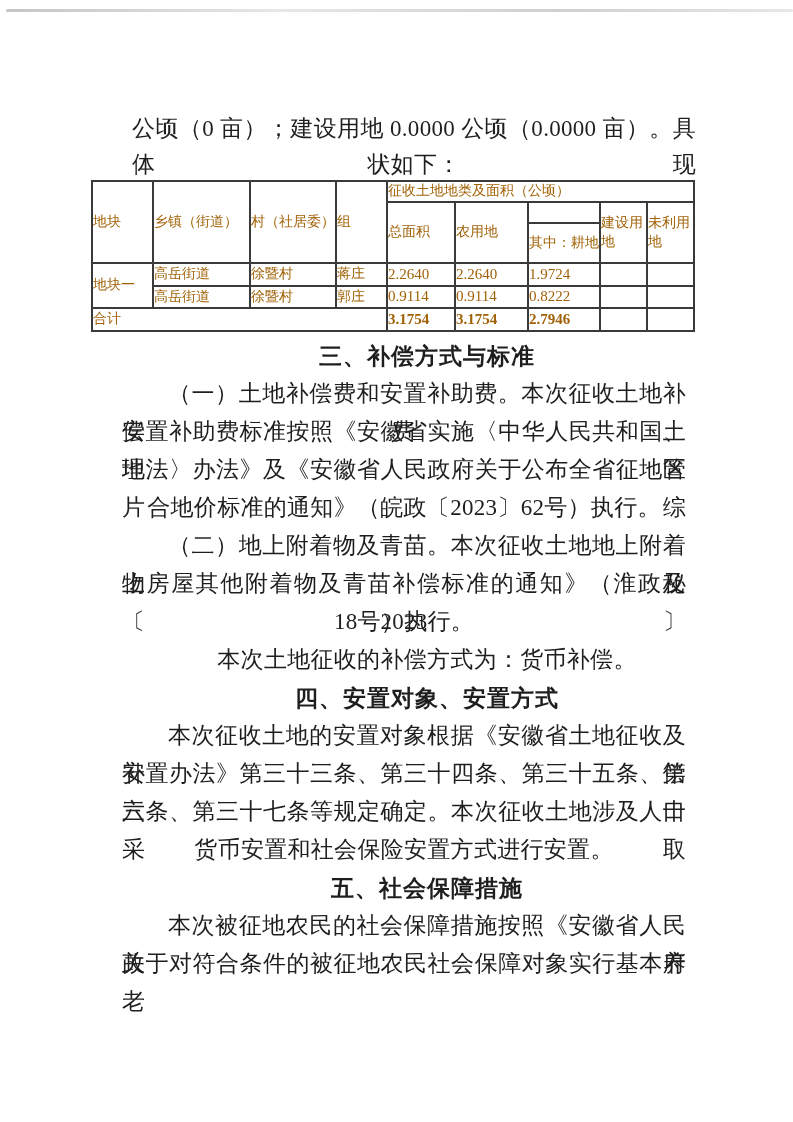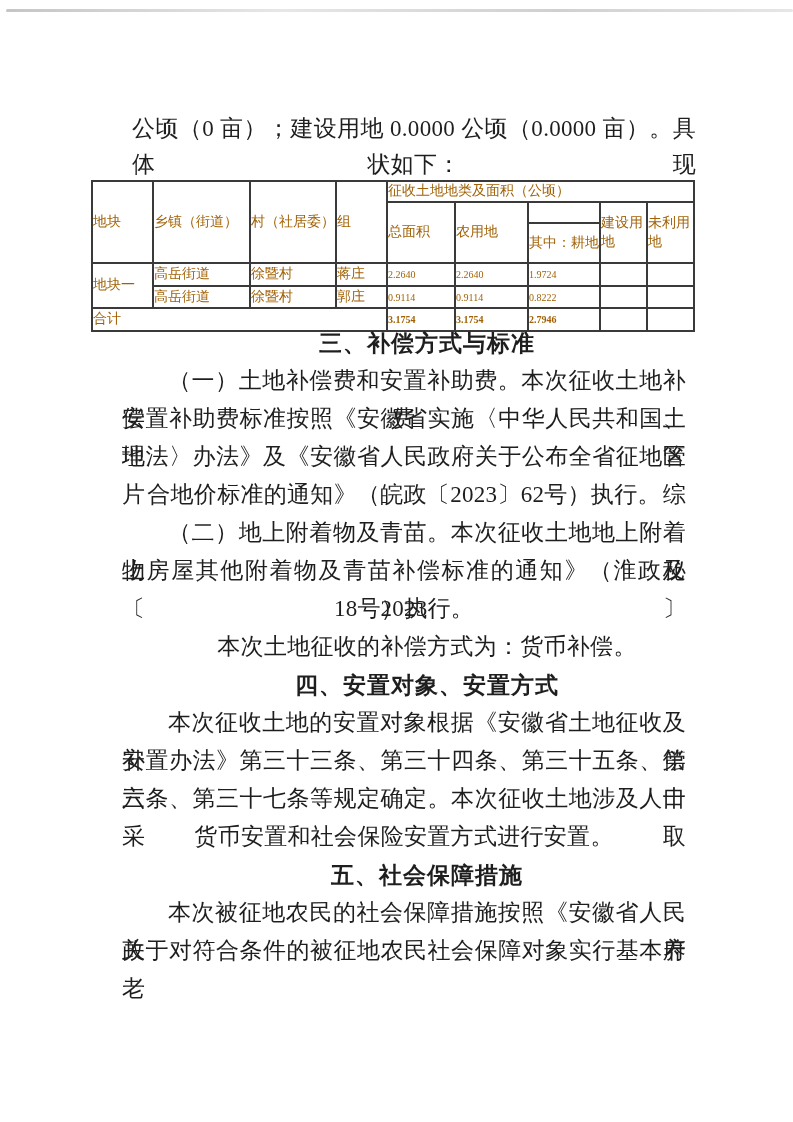--- a/index.html
+++ b/index.html
@@ -13,21 +13,21 @@
     overflow:hidden;
   }
   
   .scan-streak{
     position:absolute;left:6px;top:9px;width:787px;height:3px;
     background:linear-gradient(90deg,rgba(140,140,140,.50),rgba(175,175,175,.30) 35%,rgba(150,150,150,.45) 70%,rgba(185,185,185,.35));
     border-radius:2px;
   }
   .intro{position:absolute;left:122px;top:111px;width:564px;margin-left:10px;}
   .intro .ln{height:36px;line-height:36px;}
-  .sections{position:absolute;left:122px;top:324px;width:564px;}
+  .sections{position:absolute;left:122px;top:337px;width:564px;}
   .ln{
     height:38px;line-height:38px;
     font-size:23px;
     text-align:center;
     white-space:nowrap;
     letter-spacing:0.3px;
   }
   .ln.full{
     white-space:normal;
     text-align:justify;
@@ -54,21 +54,21 @@
     line-height:1.3;
     padding:0 0;
     color:#a16207;
     overflow:hidden;
   }
   .land-table tr.h1{height:21px;}
   .land-table tr.h2{height:21px;}
   .land-table tr.h3{height:40px;}
   .land-table tr.rb{height:23px;}
   .land-table tr.rt{height:22px;}
-  .land-table td.num{font-size:10px;font-family:"Liberation Serif","DejaVu Serif",serif;}
+  .land-table td.num{font-size:15px;font-family:"Liberation Serif","DejaVu Serif",serif;}
   .land-table tr.total td.num{font-weight:bold;}
 </style>
 </head>
 <body>
 
 <div class="page">
 
   <div class="scan-streak"></div>
 
   <div class="intro">

